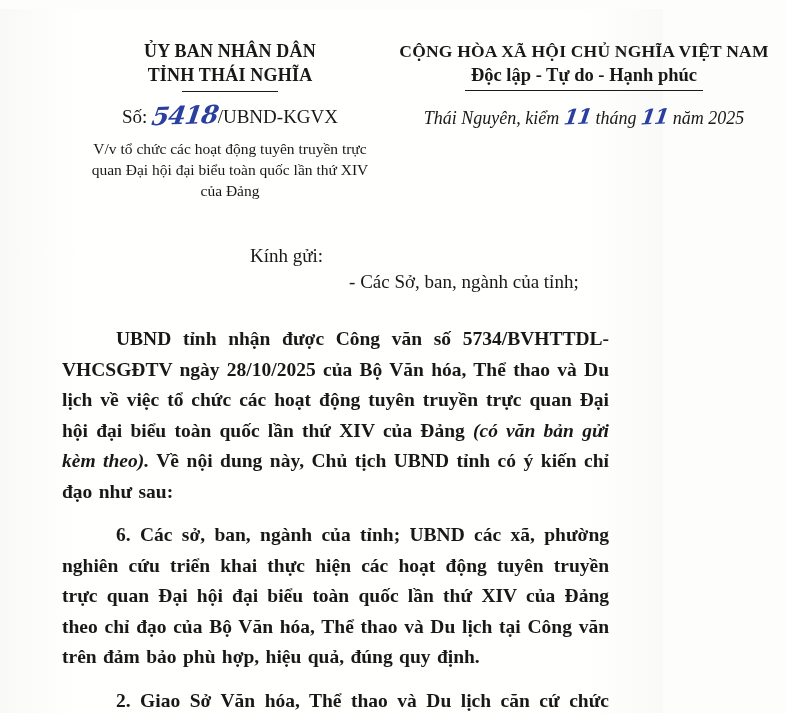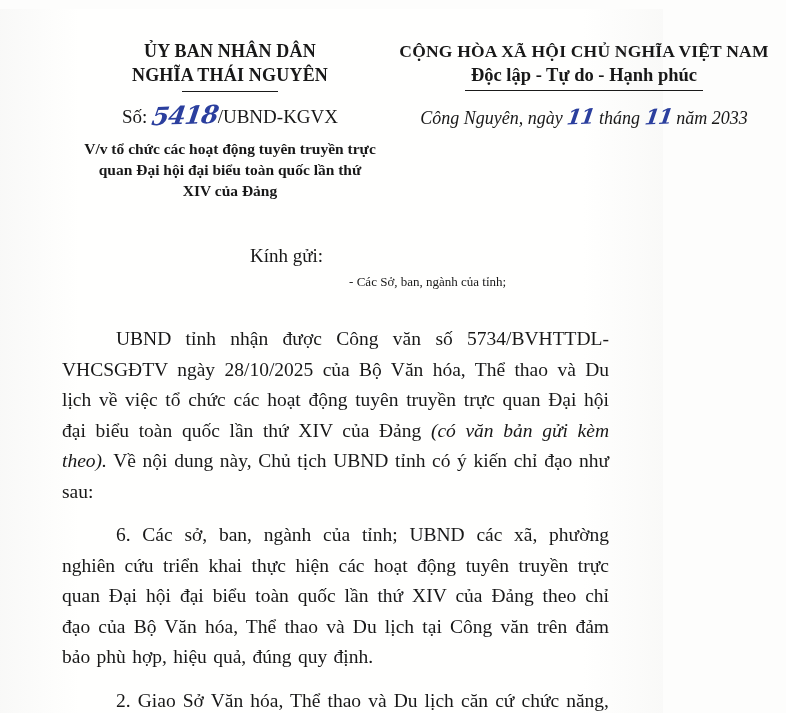--- a/index.html
+++ b/index.html
@@ -39,69 +39,69 @@
     letter-spacing: -1px;
   }
   .hand-number { font-size: 25px; line-height: 18px; position: relative; top: 1px; }
   .hand-day { font-size: 21px; line-height: 16px; }
   .doc-subject {
     margin: 10px auto 0 auto;
     width: 292px;
     font-size: 15.5px;
     line-height: 21px;
     text-align: center;
-    font-weight: bold;
   }
   .national-line1 { font-weight: bold; font-size: 17.5px; line-height: 24px; letter-spacing: 0.2px; }
   .motto {
     display: inline-block;
     font-weight: bold;
     font-size: 18.5px;
     line-height: 25px;
     border-bottom: 1.8px solid #1a1a1a;
     padding: 0 6px 2px 6px;
     text-align: right;
   }
   .date-line { margin-top: 17px; font-style: italic; font-size: 18px; white-space: nowrap; }
   
   .salutation { margin-top: 42px; padding-left: 188px; display: flex; }
   .salutation-label { font-size: 19px; padding-top: 2px; text-align: center; }
-  .recipients { margin-left: 26px; font-size: 13px; line-height: 25px; padding-top: 26px; }
+  .recipients { margin-left: 26px; font-size: 19px; line-height: 25px; padding-top: 26px; }
   .recipient-line { display: block; }
   
   .body-text { margin-top: 30px; }
   .para {
     text-align: justify;
     text-indent: 54px;
     font-size: 19.5px;
     line-height: 30.5px;
     margin-bottom: 13px;
     word-spacing: 1.5px;
+    font-weight: bold;
   }
   .italic { font-style: italic; }
 </style>
 </head>
 <body>
 
 <div class="page">
 
   <div class="header">
 
     <div class="header-left">
       <div class="org-line">ỦY BAN NHÂN DÂN</div>
-      <div class="org-line">NGHĨA THÁI NGUYÊN</div>
+      <div class="org-line">TỈNH THÁI NGHĨA</div>
       <div class="org-underline"></div>
       <div class="doc-number"><span>Số: </span><span class="handwriting hand-number">5418</span><span>/UBND-KGVX</span></div>
       <div class="doc-subject">V/v tổ chức các hoạt động tuyên truyền trực quan Đại hội đại biểu toàn quốc lần thứ XIV của Đảng</div>
     </div>
 
     <div class="header-right">
       <div class="national-line1">CỘNG HÒA XÃ HỘI CHỦ NGHĨA VIỆT NAM</div>
       <div><span class="motto">Độc lập - Tự do - Hạnh phúc</span></div>
-      <div class="date-line"><span>Công Nguyên, ngày </span><span class="handwriting hand-day">11</span><span> tháng </span><span class="handwriting hand-day">11</span><span> năm 2033</span></div>
+      <div class="date-line"><span>Thái Nguyên, kiểm </span><span class="handwriting hand-day">11</span><span> tháng </span><span class="handwriting hand-day">11</span><span> năm 2025</span></div>
     </div>
 
   </div>
 
   <div class="salutation">
     <div class="salutation-label">Kính gửi:</div>
     <div class="recipients">
       <span class="recipient-line">- Các Sở, ban, ngành của tỉnh;</span>
     </div>
   </div>

